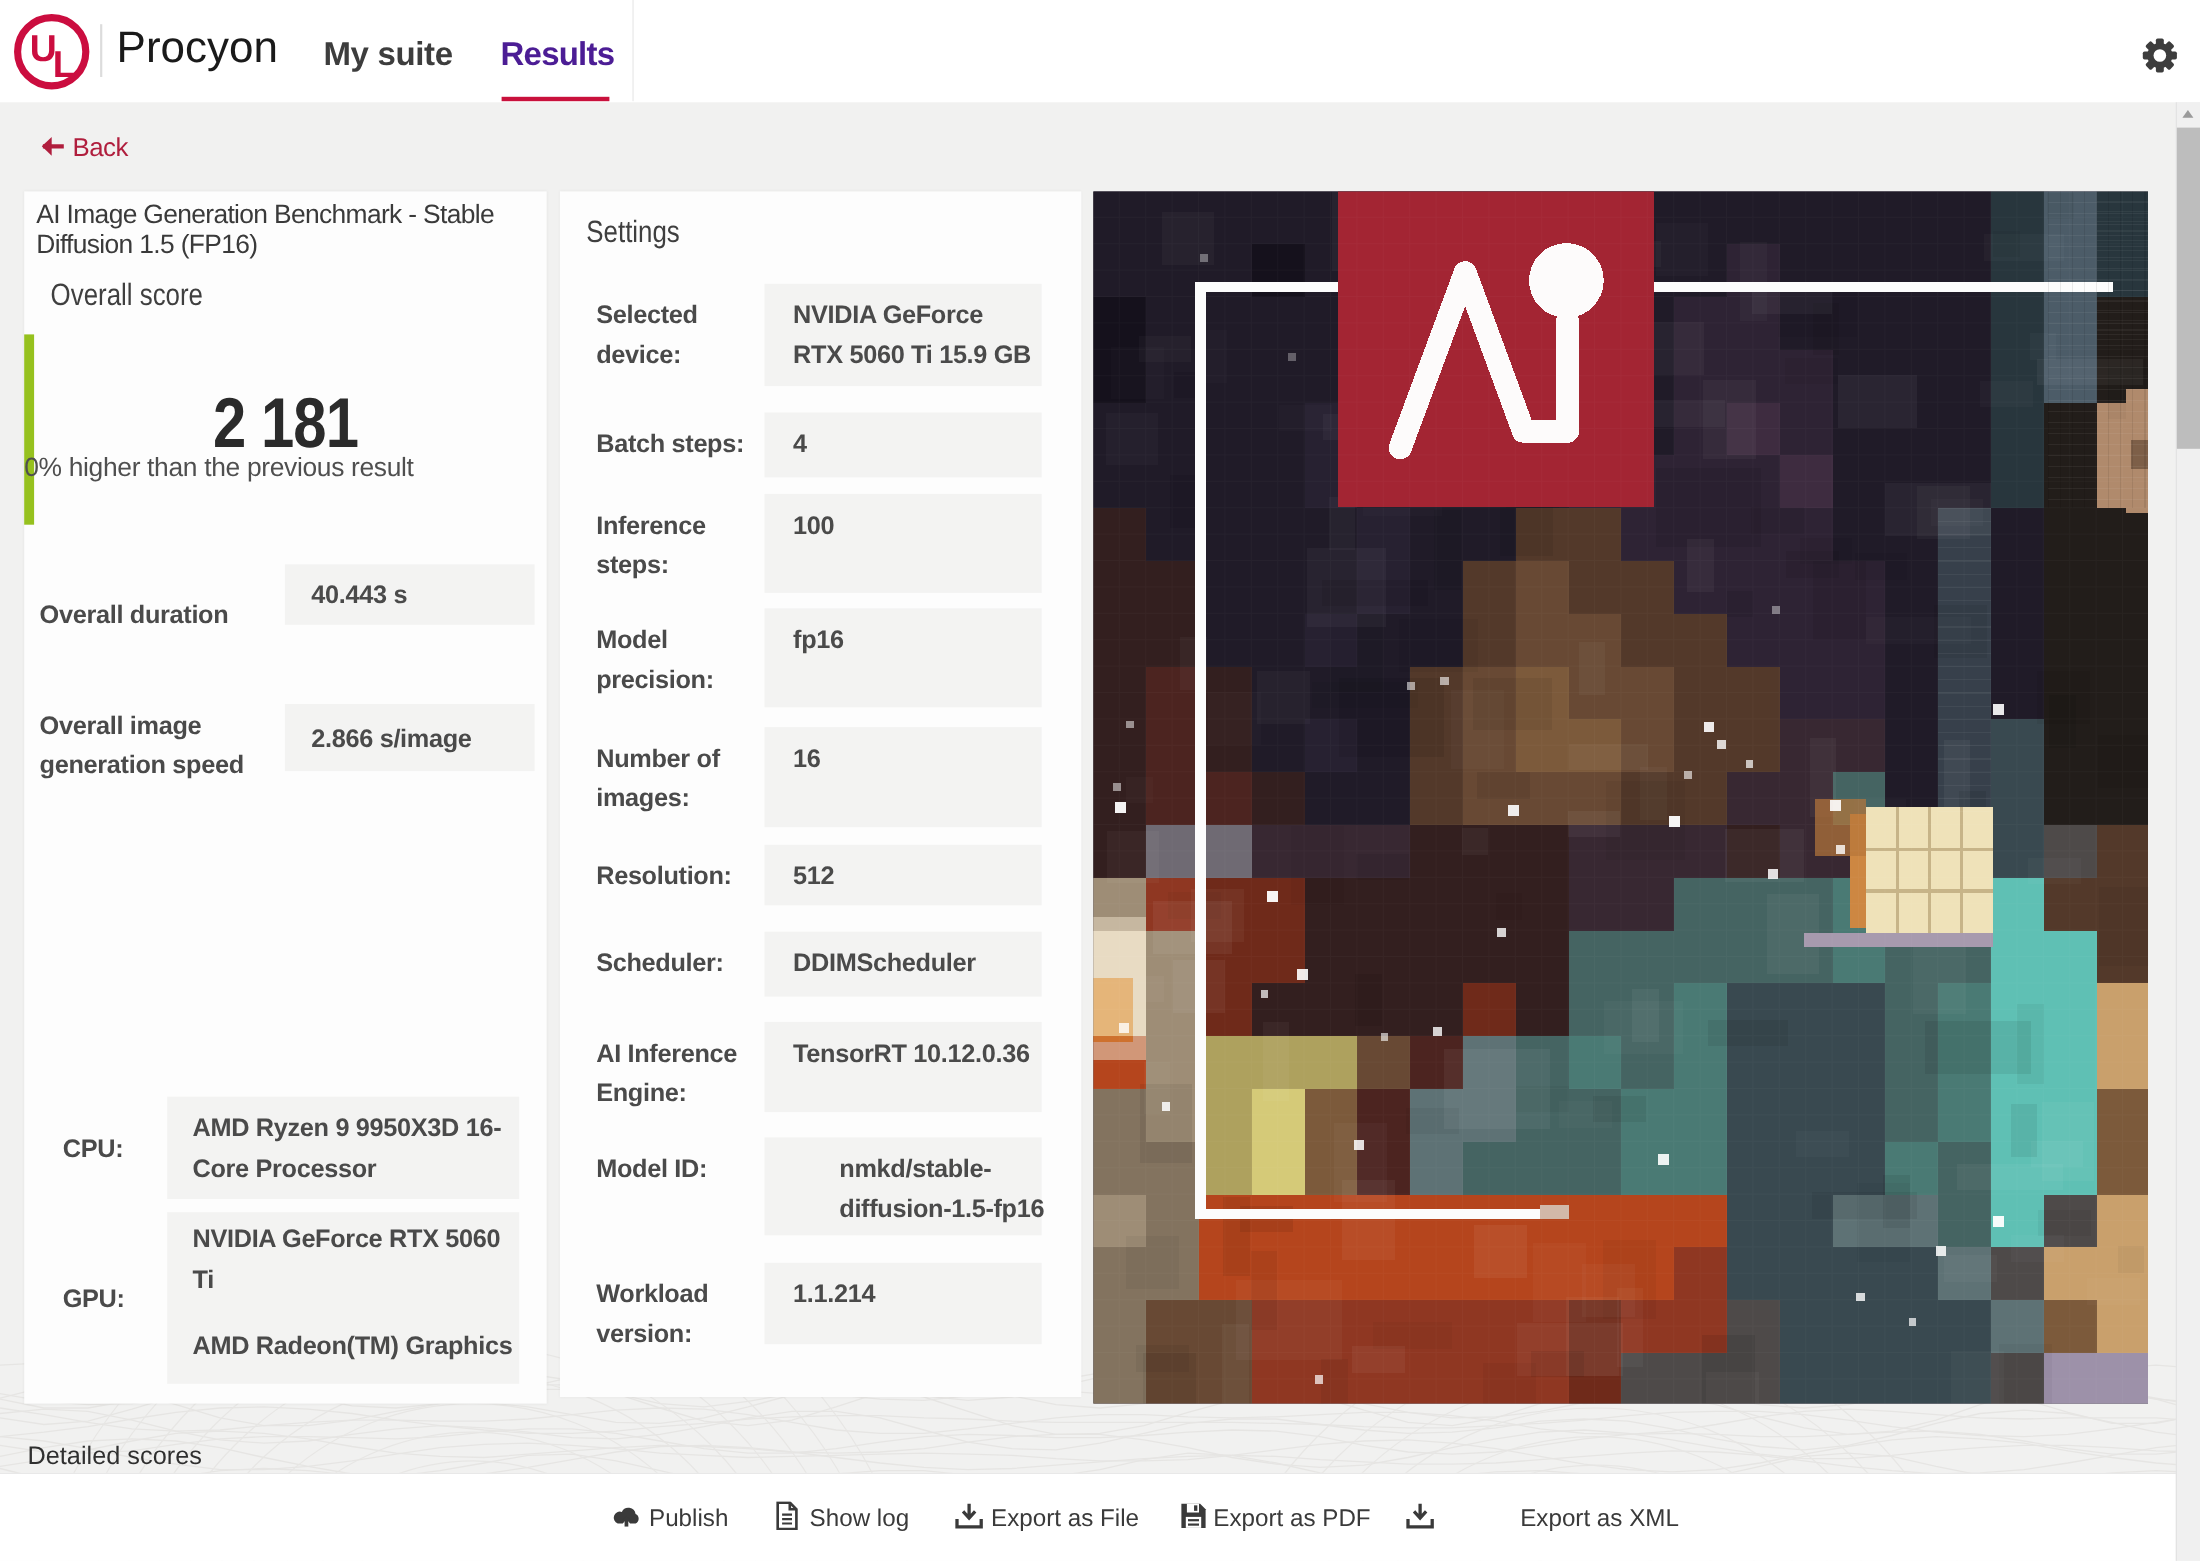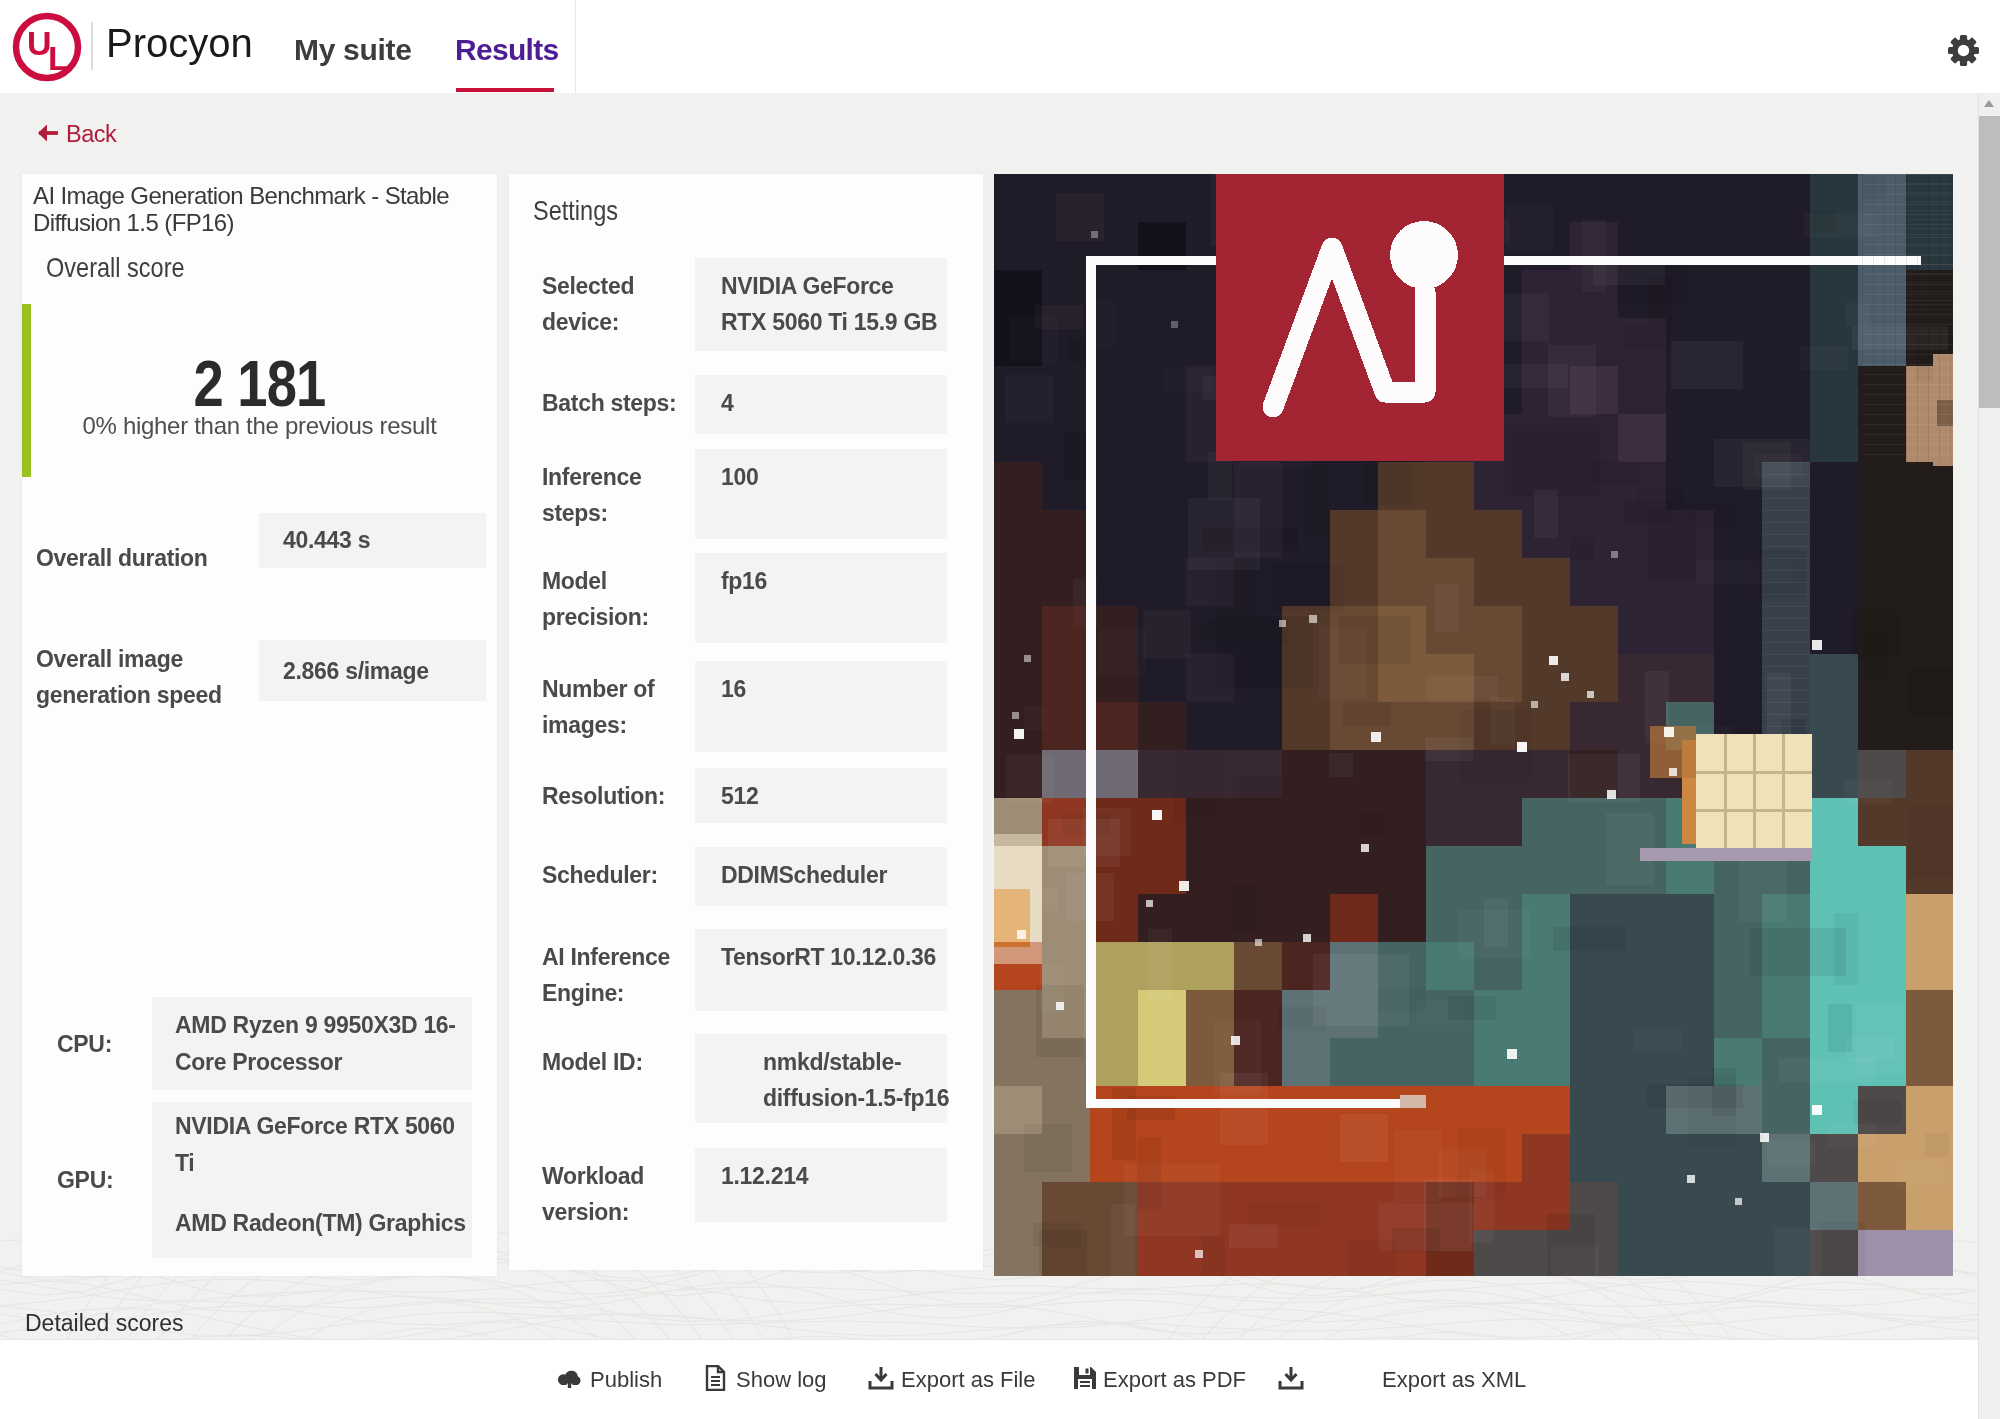--- a/index.html
+++ b/index.html
@@ -77,21 +77,21 @@
 <path d="M5 12 H24" fill="none" stroke="#b01e3d" stroke-width="3.8"></path>
 <path d="M13 3.5 L4 12 L13 20.5 Z" fill="#b01e3d"></path>
 </svg>
 <div class="abs" style="left:66px;top:121px;font-size:23.5px;color:#b01e3d;letter-spacing:-.5px">Back</div>
 
 <div class="abs card" style="left:22px;top:174px;width:475px;height:1102px"></div>
 <div class="abs" style="left:33px;top:182px;font-size:24px;line-height:27px;color:#3a3a3a;letter-spacing:-.6px">AI Image Generation Benchmark - Stable<br>Diffusion 1.5 (FP16)</div>
 <div class="abs" style="left:46px;top:252px;font-size:28px;color:#3f3f3f;transform:scaleX(.84);transform-origin:0 0">Overall score</div>
 <div class="abs" style="left:22px;top:304px;width:9px;height:173px;background:#96c11e"></div>
 <div class="abs" style="left:22px;top:352px;width:475px;text-align:center;font-size:64px;font-weight:bold;color:#2b2b2b;letter-spacing:-1px;line-height:1;transform:scaleX(.85)">2 181</div>
-<div class="abs" style="left:22px;top:412px;width:475px;text-align:center;font-size:24px;color:#4f4f4f;letter-spacing:-.3px">0% higher than the previous result</div>
+<div class="abs" style="left:22px;top:412px;width:475px;text-align:left;font-size:24px;color:#4f4f4f;letter-spacing:-.3px">0% higher than the previous result</div>
 <div class="abs lbl" style="left:36px;top:540px">Overall duration</div>
 <div class="abs gbox" style="left:259px;top:513px;width:227px;height:55px"></div>
 <div class="abs val" style="left:283px;top:522px">40.443 s</div>
 <div class="abs lbl" style="left:36px;top:641px">Overall image<br>generation speed</div>
 <div class="abs gbox" style="left:259px;top:640px;width:227px;height:61px"></div>
 <div class="abs val" style="left:283px;top:653px">2.866 s/image</div>
 <div class="abs lbl" style="left:57px;top:1026px">CPU:</div>
 <div class="abs gbox" style="left:152px;top:997px;width:320px;height:93px"></div>
 <div class="abs val" style="left:175px;top:1007px;line-height:37px">AMD Ryzen 9 9950X3D 16-<br>Core Processor</div>
 <div class="abs lbl" style="left:57px;top:1162px">GPU:</div>
@@ -123,21 +123,21 @@
 <div class="abs lbl" style="left:542px;top:857px">Scheduler:</div>
 <div class="abs val" style="left:721px;top:857px">DDIMScheduler</div>
 <div class="abs gbox" style="left:695px;top:929px;width:252px;height:82px"></div>
 <div class="abs lbl" style="left:542px;top:939px">AI Inference<br>Engine:</div>
 <div class="abs val" style="left:721px;top:939px">TensorRT 10.12.0.36</div>
 <div class="abs gbox" style="left:695px;top:1034px;width:252px;height:89px"></div>
 <div class="abs lbl" style="left:542px;top:1044px">Model ID:</div>
 <div class="abs val" style="left:763px;top:1044px">nmkd/stable-<br>diffusion-1.5-fp16</div>
 <div class="abs gbox" style="left:695px;top:1148px;width:252px;height:74px"></div>
 <div class="abs lbl" style="left:542px;top:1158px">Workload<br>version:</div>
-<div class="abs val" style="left:721px;top:1158px">1.12.214</div>
+<div class="abs val" style="left:721px;top:1158px">1.1.214</div>
 
 <div class="abs" style="left:994px;top:174px;width:959px;height:1102px"><svg width="959" height="1102" viewBox="0 0 959 1102" shape-rendering="crispEdges">
 <rect width="959" height="1102" fill="#201b28"></rect>
 <rect x="0" y="0" width="816" height="48" fill="#201b28"></rect>
       <rect x="816" y="0" width="48" height="48" fill="#28363d"></rect>
       <rect x="864" y="0" width="48" height="48" fill="#4c5c68"></rect>
       <rect x="912" y="0" width="47" height="48" fill="#28363d"></rect>
       <rect x="0" y="48" width="144" height="48" fill="#201b28"></rect>
       <rect x="144" y="48" width="48" height="48" fill="#15111c"></rect>
       <rect x="192" y="48" width="384" height="48" fill="#201b28"></rect>

